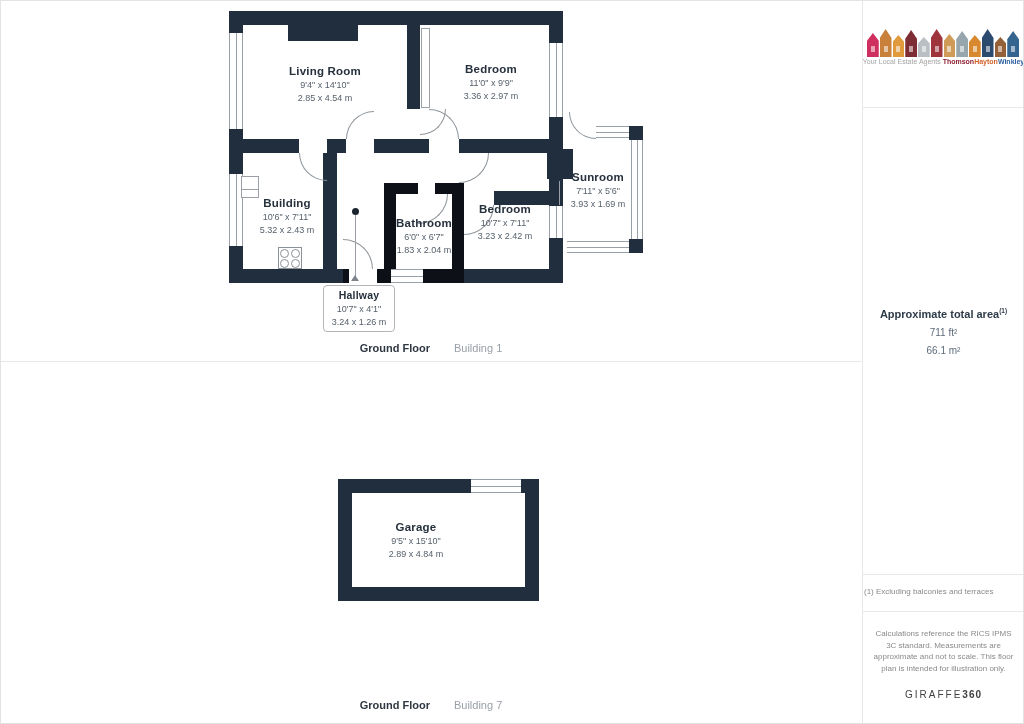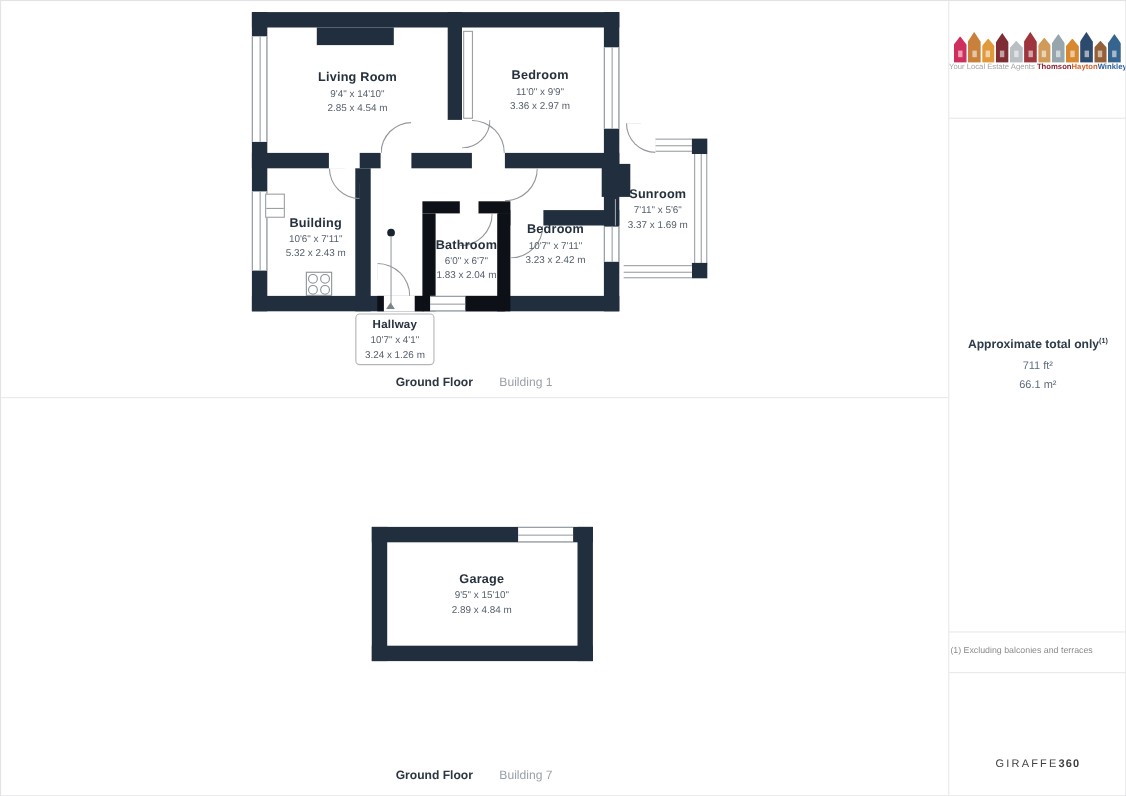--- a/index.html
+++ b/index.html
@@ -138,21 +138,21 @@
       <div class="room-dims">2.85 x 4.54 m</div>
     </div>
     <div class="room-label" style="left:490px;top:62px">
       <div class="room-name">Bedroom</div>
       <div class="room-dims">11'0" x 9'9"</div>
       <div class="room-dims">3.36 x 2.97 m</div>
     </div>
     <div class="room-label" style="left:597px;top:170px">
       <div class="room-name">Sunroom</div>
       <div class="room-dims">7'11" x 5'6"</div>
-      <div class="room-dims">3.37 x 1.69 m</div>
+      <div class="room-dims">3.93 x 1.69 m</div>
     </div>
     <div class="room-label" style="left:286px;top:196px">
       <div class="room-name">Building</div>
       <div class="room-dims">10'6" x 7'11"</div>
       <div class="room-dims">5.32 x 2.43 m</div>
     </div>
     <div class="room-label" style="left:423px;top:216px">
       <div class="room-name">Bathroom</div>
       <div class="room-dims">6'0" x 6'7"</div>
       <div class="room-dims">1.83 x 2.04 m</div>
@@ -173,21 +173,21 @@
   </div>
 
   <div class="divider" style="left:0;top:360px;width:861px;height:1px"></div>
 
   <div>
     <div class="wall" style="left:337px;top:478px;width:201px;height:14px"></div>
     <div class="wall" style="left:337px;top:478px;width:14px;height:122px"></div>
     <div class="wall" style="left:524px;top:478px;width:14px;height:122px"></div>
     <div class="wall" style="left:337px;top:586px;width:201px;height:14px"></div>
     <div class="win h" style="left:470px;top:478px;width:50px;height:14px"></div>
-    <div class="room-label" style="left:437px;top:520px">
+    <div class="room-label" style="left:415px;top:520px">
       <div class="room-name">Garage</div>
       <div class="room-dims">9'5" x 15'10"</div>
       <div class="room-dims">2.89 x 4.84 m</div>
     </div>
     <div class="floor-caption" style="top:698px">
       <span class="fc-bold">Ground Floor</span><span class="fc-light">Building 7</span>
     </div>
   </div>
 
   <div class="divider" style="left:861px;top:0;width:1px;height:724px"></div>
@@ -208,23 +208,24 @@
       <div class="house" style="background: rgb(44, 74, 110); height: 28px;"></div>
       <div class="house" style="background: rgb(148, 96, 56); height: 20px;"></div>
       <div class="house" style="background: rgb(53, 100, 142); height: 26px;"></div>
     </div>
   <div class="tagline">
     <span>Your Local Estate Agents</span>
     <span class="brandword" id="bw0" style="color: rgb(143, 32, 51);">Thomson</span><span class="brandword" id="bw1" style="color: rgb(210, 98, 42);">Hayton</span><span class="brandword" id="bw2" style="color: rgb(43, 95, 158);">Winkley</span>
   </div>
 
   <div class="ta-block">
-    <div class="ta-label"><span>Approximate total only</span><sup>(1)</sup></div>
+    <div class="ta-label"><span>Approximate total area</span><sup>(1)</sup></div>
     <div class="ta-val">711 ft²</div>
     <div class="ta-val">66.1 m²</div>
   </div>
 
   <div class="footnote">(1) Excluding balconies and terraces</div>
+  <div class="disclaimer">Calculations reference the RICS IPMS 3C standard. Measurements are approximate and not to scale. This floor plan is intended for illustration only.</div>
   <div class="giraffe">
     <span class="g1">GIRAFFE</span><span class="g2">360</span>
   </div>
 
 </div>
 
 </body></html>

